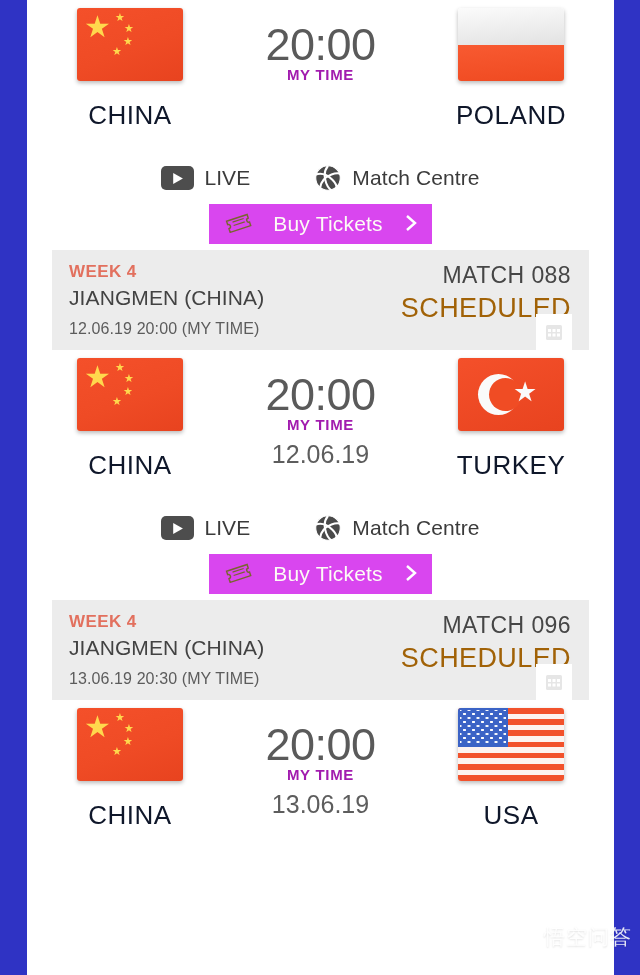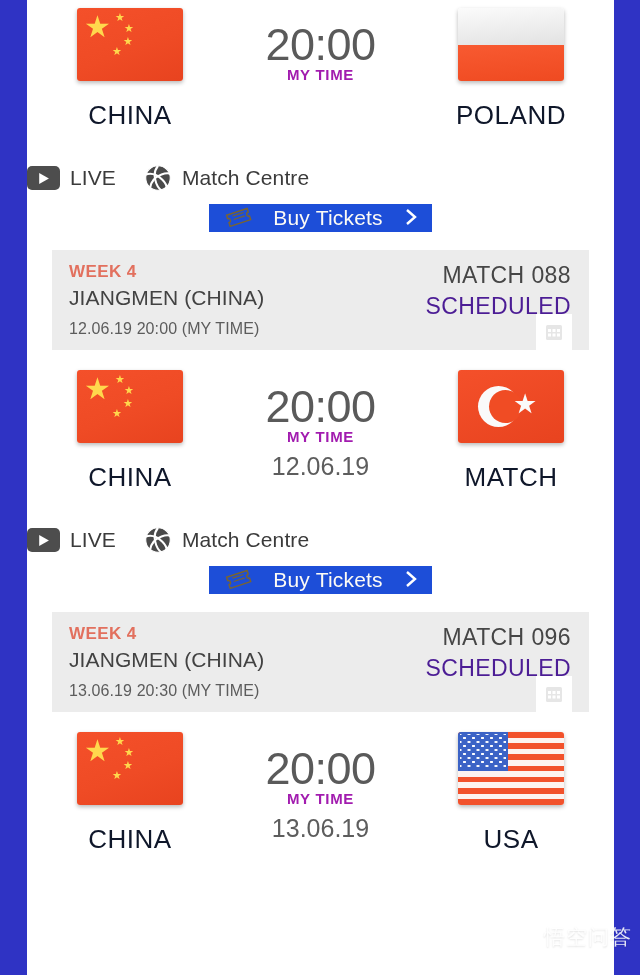--- a/index.html
+++ b/index.html
@@ -135,22 +135,23 @@
     font-weight: 400;
   }
 
   
   .actions {
     width: 587px;
     padding-bottom: 6px;
   }
   .action-links {
     display: flex;
+    justify-content: center;
     align-items: center;
-    gap: 28px;
+    gap: 64px;
     height: 36px;
   }
   .act {
     display: flex; align-items: center; gap: 10px;
     cursor: pointer;
   }
   .act-label {
     font-size: 21px;
     color: #3b3b3b;
     letter-spacing: 0.1px;
@@ -161,41 +162,41 @@
     display: flex; align-items: center; justify-content: center;
   }
   .play-icon svg { display: block; }
   .ball-icon { width: 28px; height: 28px; display:block; }
 
   .tickets-wrap {
     display: flex; justify-content: center;
     margin-top: 8px;
   }
   .tickets-btn {
-    width: 223px; height: 28px;
-    background: #1d4ed8;
+    width: 223px; height: 40px;
+    background: #d946ef;
     display: flex; align-items: center;
     cursor: pointer;
     border: none;
     padding: 0 14px 0 16px;
     gap: 10px;
   }
   .ticket-icon { width: 27px; height: 20px; flex: 0 0 auto; }
   .tickets-label {
     flex: 1;
     text-align: center;
     color: #fdfbf5;
     font-size: 21px;
     letter-spacing: 0.2px;
   }
   .chev { width: 14px; height: 20px; flex: 0 0 auto; }
 
   
   .info-band {
-    margin: 12px auto;
+    margin: 0 auto;
     width: 537px;
     background: #ececec;
     height: 100px;
     position: relative;
     padding: 14px 16px 0 28px;
   }
   .info-left { position: absolute; left: 17px; top: 12px; }
   .band-week {
     font-size: 17px; font-weight: 700; color: #e2705e;
     letter-spacing: 0.4px;
@@ -209,21 +210,21 @@
     margin-top: 10px; letter-spacing: 0.1px;
   }
   .info-right {
     position: absolute; right: 18px; top: 12px;
     text-align: right;
   }
   .band-match {
     font-size: 23px; color: #464646; letter-spacing: 0.4px;
   }
   .band-status {
-    font-size: 23px; color: #4c1d95;
+    font-size: 27px; color: #a16207;
     margin-top: 4px; letter-spacing: 0.4px;
   }
   .cal-icon {
     position: absolute; right: 17px; bottom: 0;
     width: 36px; height: 36px;
     background: #fff;
     display: flex; align-items: center; justify-content: center;
     cursor: pointer;
   }
   .cal-icon svg { display: block; }
@@ -354,21 +355,21 @@
         <div class="time-big">20:00</div>
         <div class="time-label">MY TIME</div>
         <div class="time-date">12.06.19</div>
       </div>
 
       <div class="team">
         <div class="flag flag-tr">
           <span class="moon"></span>
           <span class="tstar">★</span>
         </div>
-        <div class="team-name">MATCH</div>
+        <div class="team-name">TURKEY</div>
       </div>
     </div>
 
     <div class="actions">
       <div class="action-links">
         <div class="act">
           <span class="play-icon">
             <svg width="13" height="13" viewBox="0 0 12 12">
                 <polygon points="2,1 11,6 2,11" fill="#ffffff"></polygon>
               </svg>

